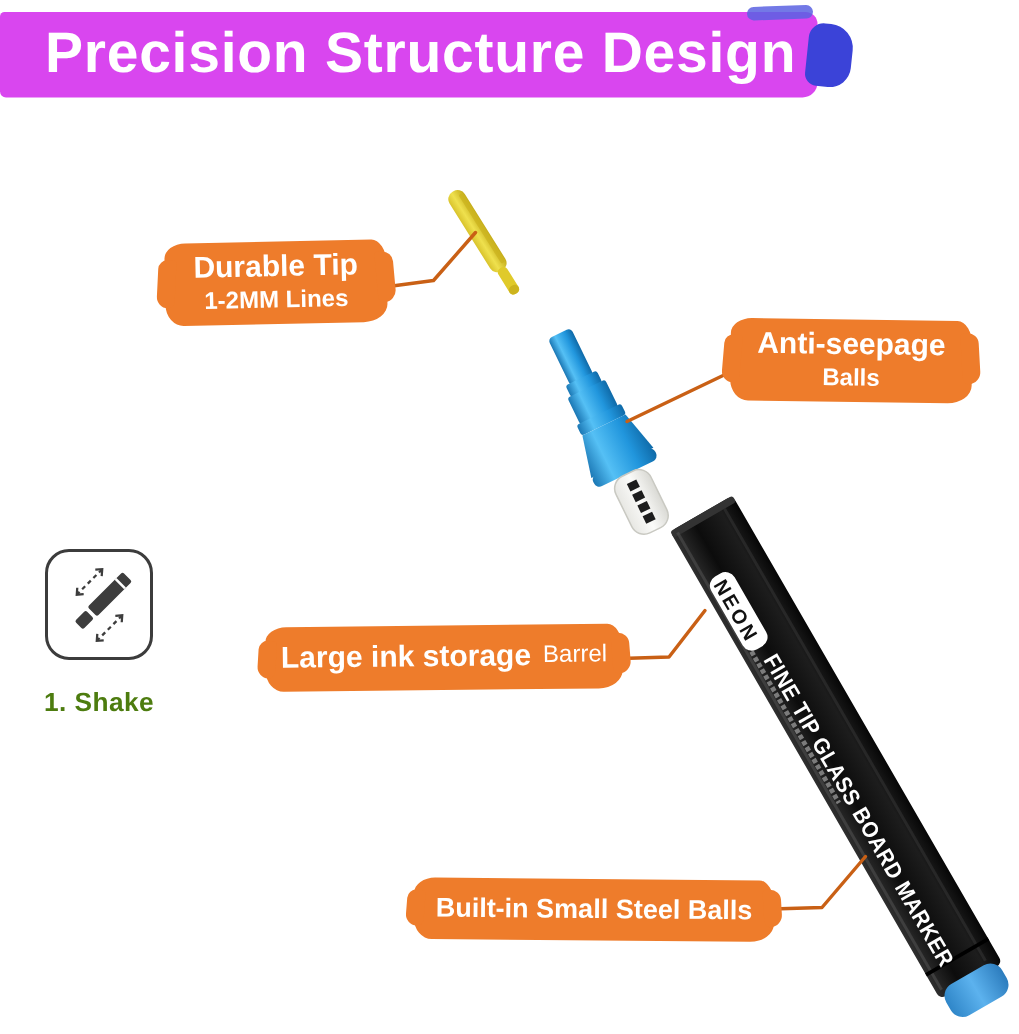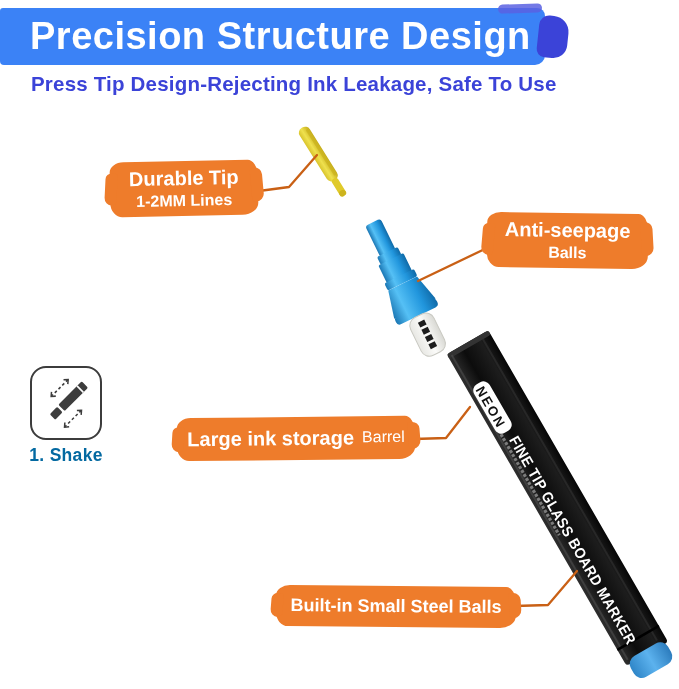--- a/index.html
+++ b/index.html
@@ -3,21 +3,21 @@
 <meta charset="utf-8">
 <style>
   html,body{margin:0;padding:0;background:#ffffff;}
   .stage{
     position:relative;width:679px;height:689px;overflow:hidden;background:#fff;
     font-family:"Liberation Sans",sans-serif;
   }
   
   .title-band{
     position:absolute;left:0;top:8px;width:545px;height:57px;
-    background:#3b82f6;border-radius:3px 8px 10px 4px;
+    background:#d946ef;border-radius:3px 8px 10px 4px;
     display:flex;align-items:center;
   }
   .title-band::after{ 
     content:"";position:absolute;left:538px;top:8px;width:30px;height:42px;
     background:#3b43d8;border-radius:10px 16px 14px 8px;transform:rotate(6deg);
   }
   .title-band::before{ 
     content:"";position:absolute;left:498px;top:-4px;width:44px;height:9px;
     background:#5a61e2;border-radius:5px;transform:rotate(-2deg);opacity:.85;
   }
@@ -47,21 +47,21 @@
   .c-title{font-size:20px;font-weight:800;}
   .c-sub{font-size:16px;font-weight:700;margin-top:2px;}
   .c-bold{font-size:20px;font-weight:800;}
   .c-reg{font-size:16px;font-weight:400;}
   .c-line{font-size:18px;font-weight:800;}
   
   .step{position:absolute;width:100px;display:flex;flex-direction:column;align-items:center;}
   .s1{left:16px;top:366px;} .s2{left:16px;top:478px;} .s3{left:14px;top:590px;}
   .icon-box{width:72px;height:74px;border:2px solid #3c3c3c;border-radius:16px;
     background:#fff;box-sizing:border-box;}
-  .step-label{margin-top:5px;font-size:17.5px;font-weight:600;color:#0369a1;letter-spacing:.3px;}
+  .step-label{margin-top:18px;font-size:17.5px;font-weight:600;color:#4d7c0f;letter-spacing:.3px;}
   .scene{position:absolute;left:0;top:0;}
 </style>
 </head>
 <body>
 
 <div class="stage">
 
   <svg class="scene" width="679" height="689" viewBox="0 0 679 689">
     <defs>
       <linearGradient id="yellowGrad" x1="0" y1="0" x2="1" y2="0">
@@ -137,21 +137,20 @@
       <polyline points="259,191 289,187 317,155"></polyline>
       <polyline points="489,247 418,281"></polyline>
       <polyline points="414,439 446,438 470,407"></polyline>
       <polyline points="515,606 548,605 577,571"></polyline>
     </g>
   </svg>
 
   <div class="title-band">
     <h1>Precision Structure Design</h1>
   </div>
-  <div class="subtitle">Press Tip Design-Rejecting Ink Leakage, Safe To Use</div>
 
   <div class="callout c1">
     <div class="c-title">Durable Tip</div>
     <div class="c-sub">1-2MM Lines</div>
   </div>
 
   <div class="callout c2">
     <div class="c-title">Anti-seepage</div>
     <div class="c-sub">Balls</div>
   </div>

